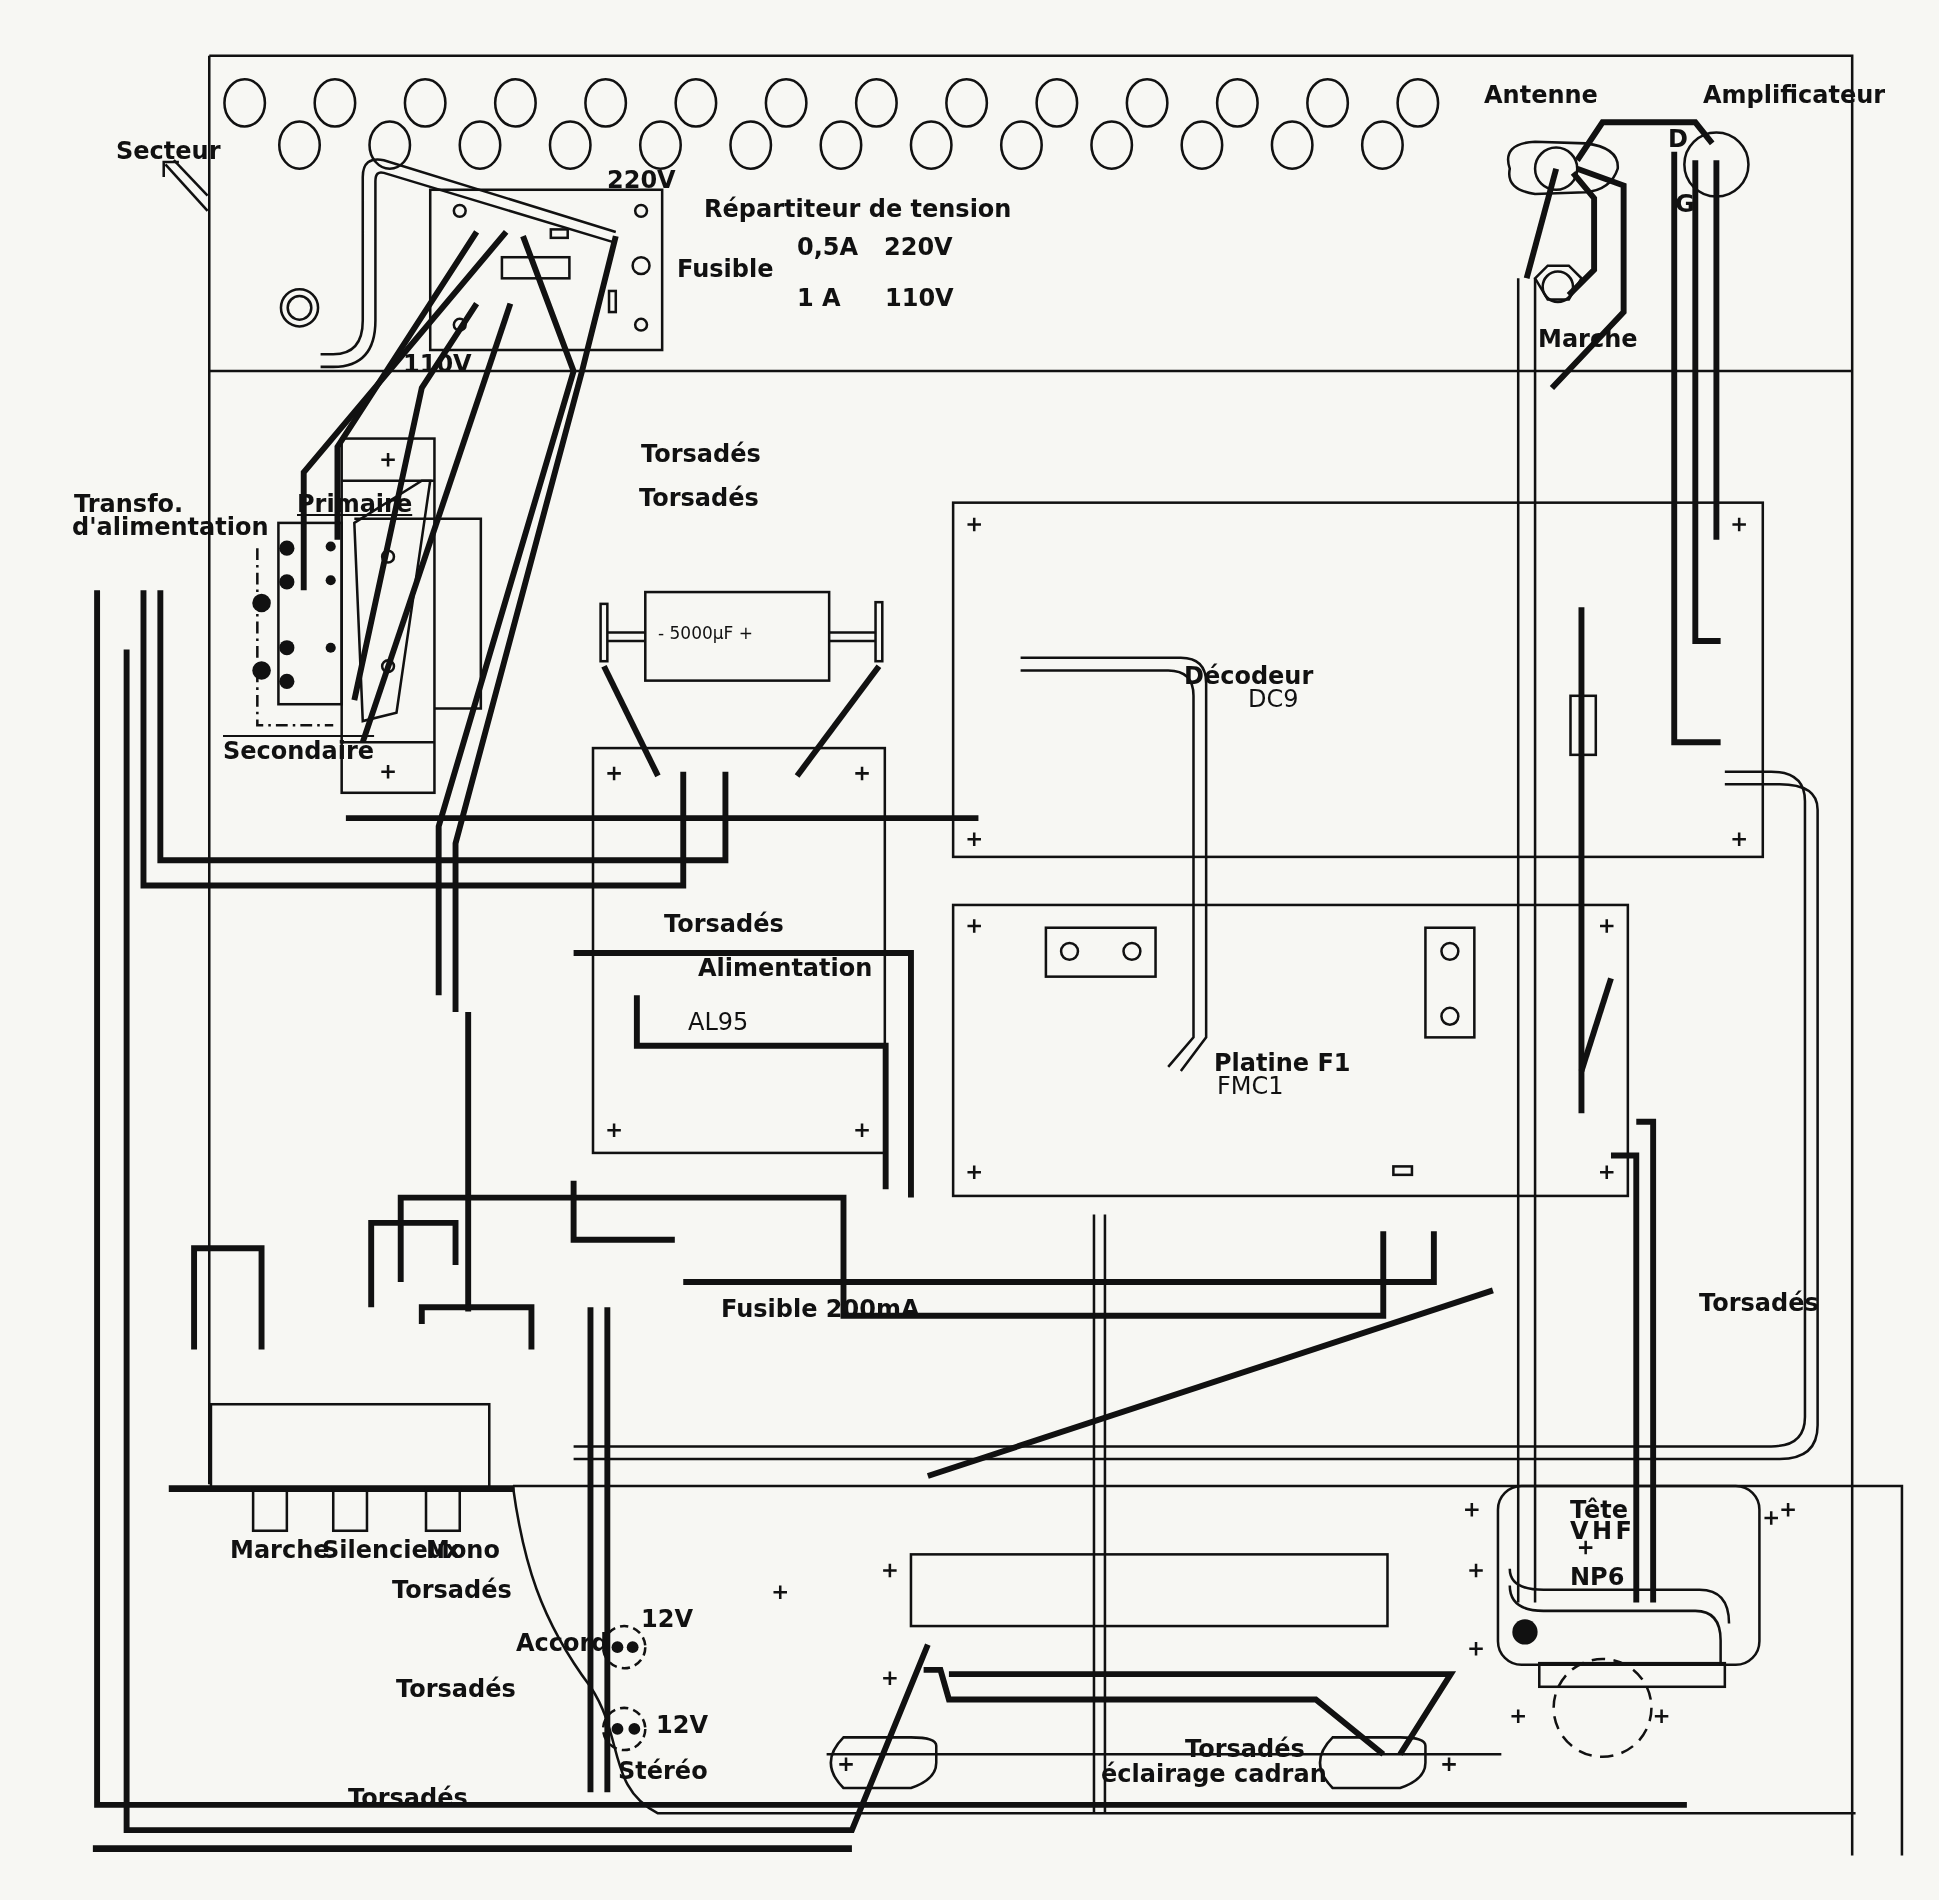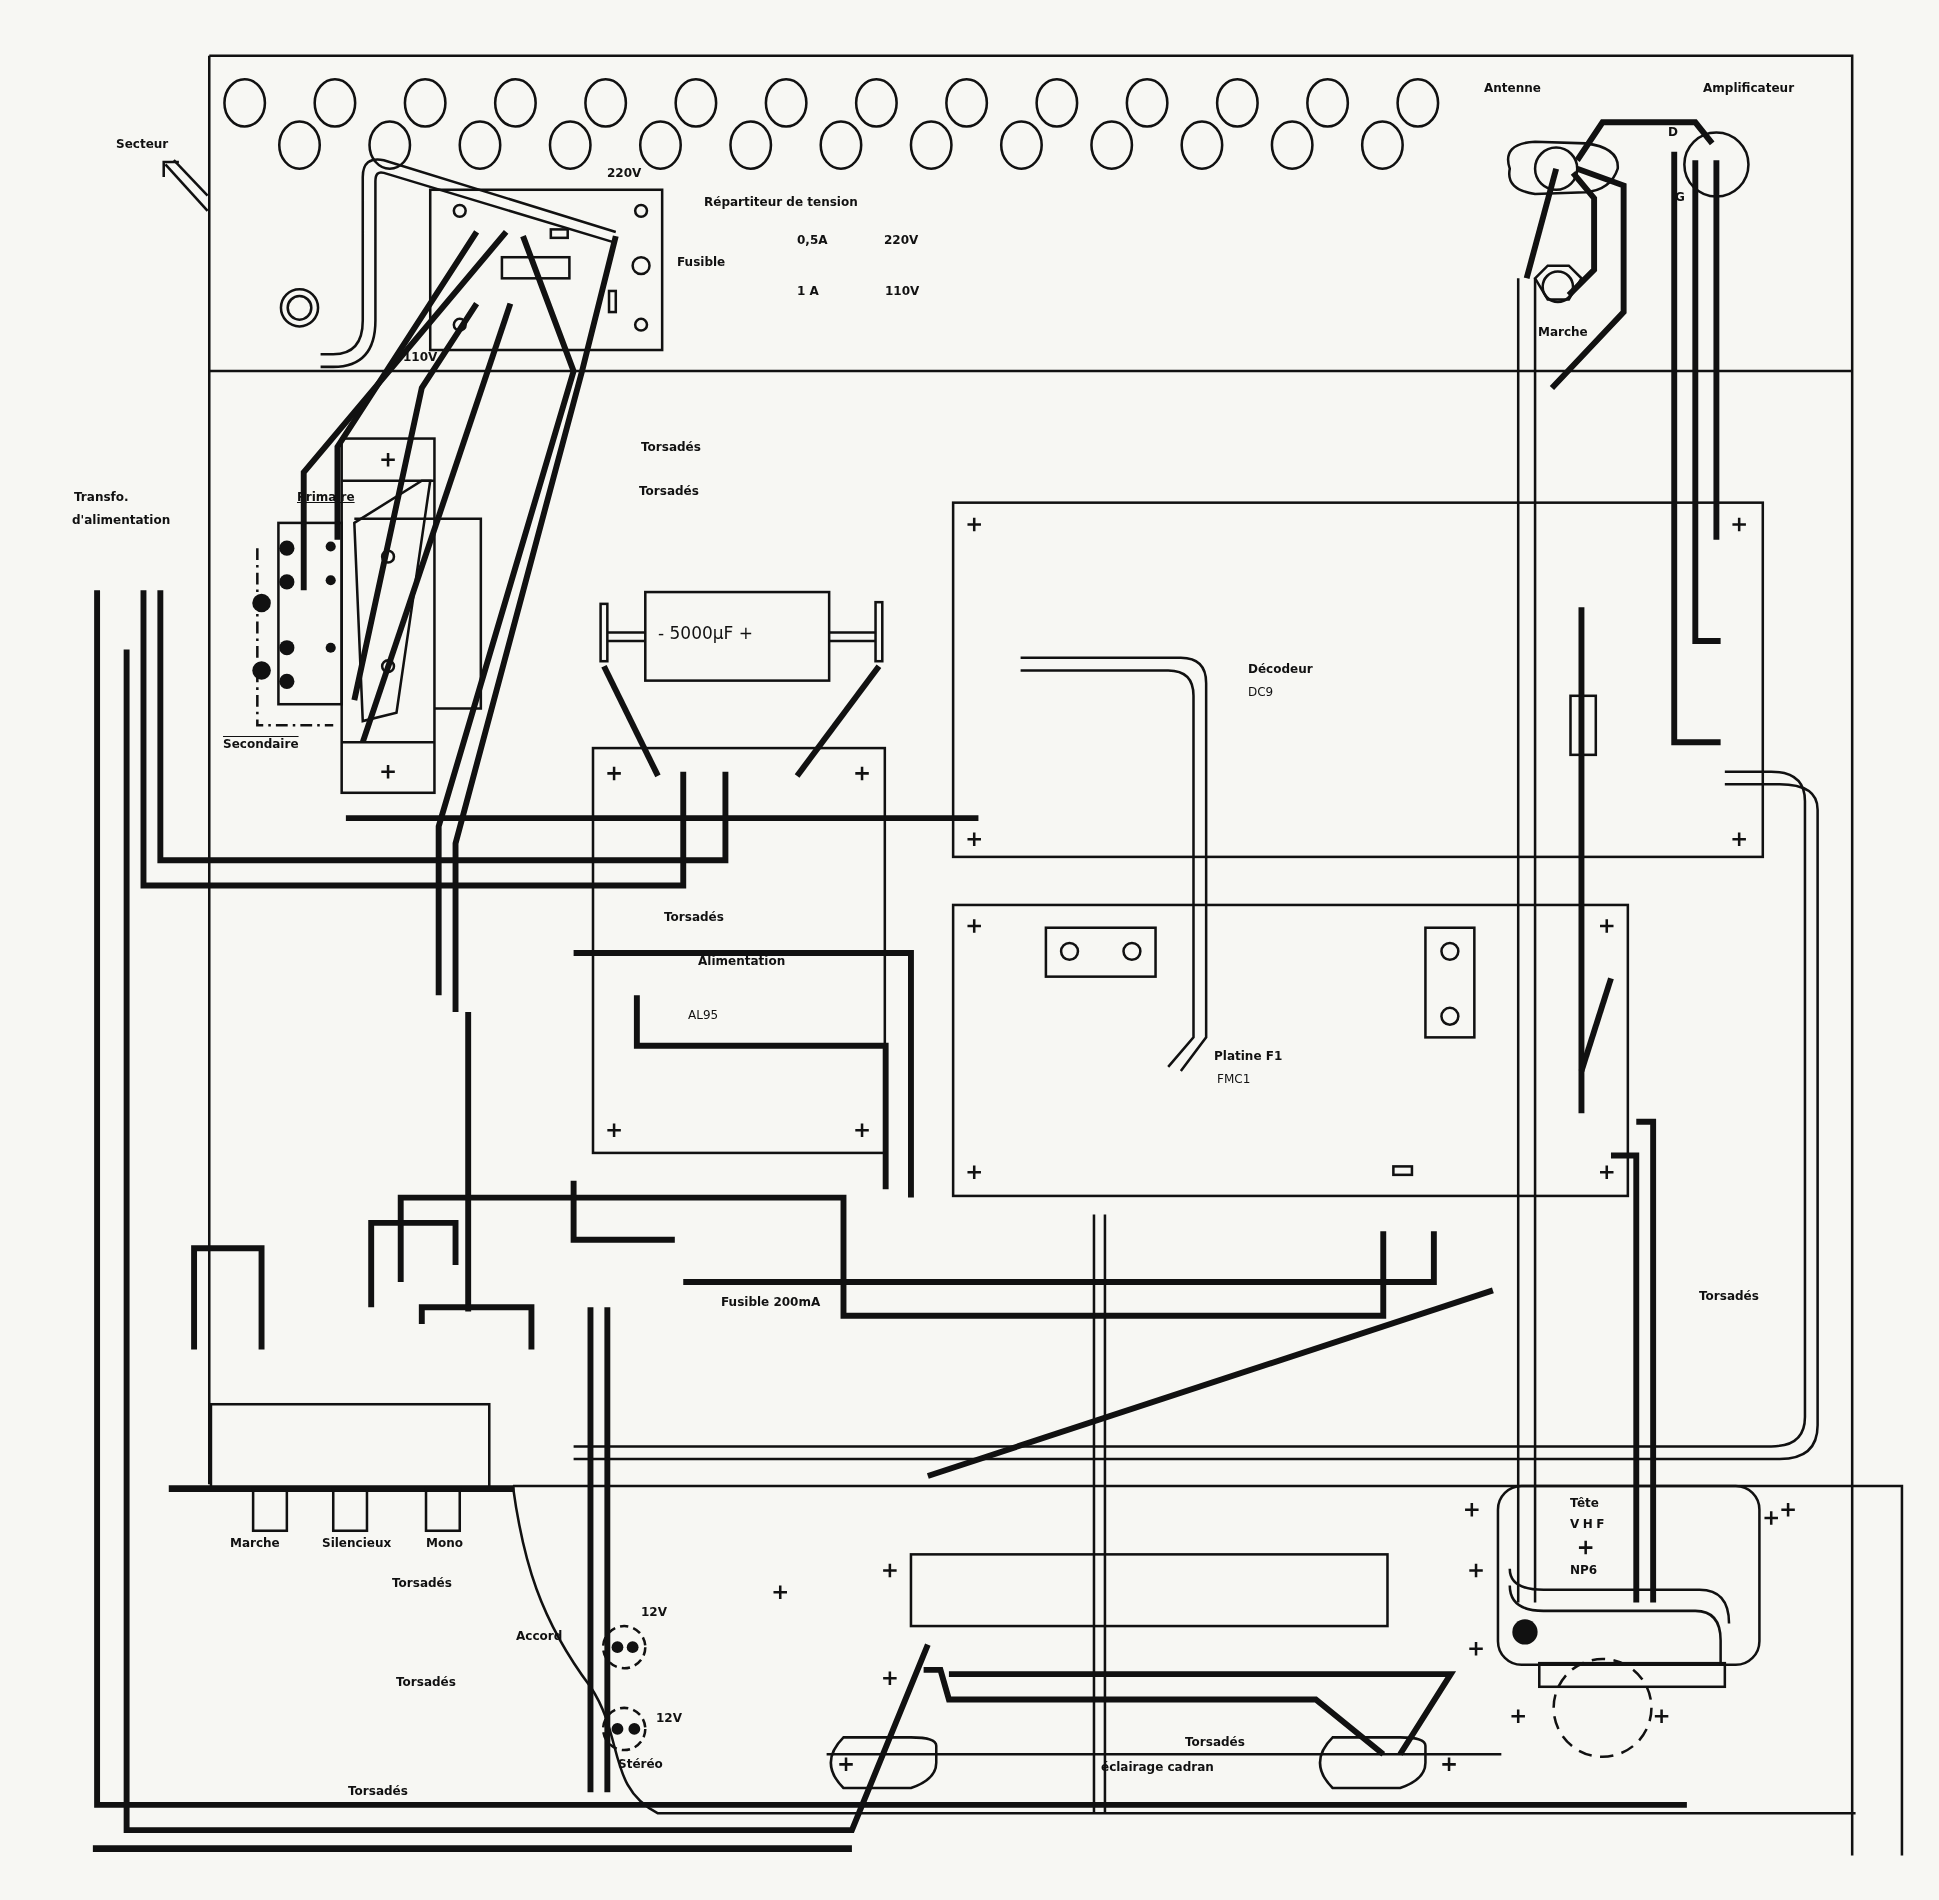--- a/index.html
+++ b/index.html
@@ -1,18 +1,18 @@
 <!DOCTYPE html>
 <html style="font-size:13.5px"><head>
 <meta charset="utf-8">
 <style>
   html, body { margin: 0; padding: 0; background: #f7f7f3; }
   body { width: 1940px; height: 1901px; position: relative; overflow: hidden; font-family: "DejaVu Sans", sans-serif; }
   svg#diagram { position: absolute; left: 0; top: 0; }
-  .lbl { position: absolute; font-family: "DejaVu Sans", sans-serif; color: #111; font-size: 12px; font-weight: bold; white-space: nowrap; line-height: 1.15; }
+  .lbl { position: absolute; font-family: "DejaVu Sans", sans-serif; color: #111; font-size: 24px; font-weight: bold; white-space: nowrap; line-height: 1.15; }
   .lbl.n { font-weight: normal; }
   .lbl.c { text-align: left; }
   .lbl.big { font-size: 17px; }
 </style>
 </head>
 <body>
 
 <svg id="diagram" width="1940" height="1901" viewBox="0 0 2300 2254" xmlns="http://www.w3.org/2000/svg">
   <g fill="none" stroke="#111" stroke-width="3">
 
@@ -282,21 +282,21 @@
 <div class="lbl" style="left:1538px;top:326px">Marche</div>
 <div class="lbl" style="left:1668px;top:126px">D</div>
 <div class="lbl" style="left:1675px;top:191px">G</div>
 <div class="lbl c" style="left:74px;top:491px;width:135px">Transfo.</div>
 <div class="lbl" style="left:72px;top:514px">d'alimentation</div>
 <div class="lbl" style="left:297px;top:491px;text-decoration:underline">Primaire</div>
 <div class="lbl" style="left:223px;top:738px;text-decoration:overline">Secondaire</div>
 <div class="lbl" style="left:641px;top:441px">Torsadés</div>
 <div class="lbl" style="left:639px;top:485px">Torsadés</div>
 <div class="lbl n big" style="left:658px;top:624px">- 5000µF +</div>
-<div class="lbl c" style="left:1248px;top:663px;width:118px">Décodeur</div>
+<div class="lbl c" style="left:1184px;top:663px;width:118px">Décodeur</div>
 <div class="lbl n c" style="left:1248px;top:686px;width:118px">DC9</div>
 <div class="lbl" style="left:664px;top:911px">Torsadés</div>
 <div class="lbl" style="left:698px;top:955px">Alimentation</div>
 <div class="lbl n" style="left:688px;top:1009px">AL95</div>
 <div class="lbl c" style="left:1214px;top:1050px;width:126px">Platine F1</div>
 <div class="lbl n" style="left:1217px;top:1073px">FMC1</div>
 <div class="lbl" style="left:721px;top:1296px">Fusible 200mA</div>
 <div class="lbl" style="left:1699px;top:1290px">Torsadés</div>
 <div class="lbl" style="left:230px;top:1537px">Marche</div>
 <div class="lbl" style="left:322px;top:1537px">Silencieux</div>

